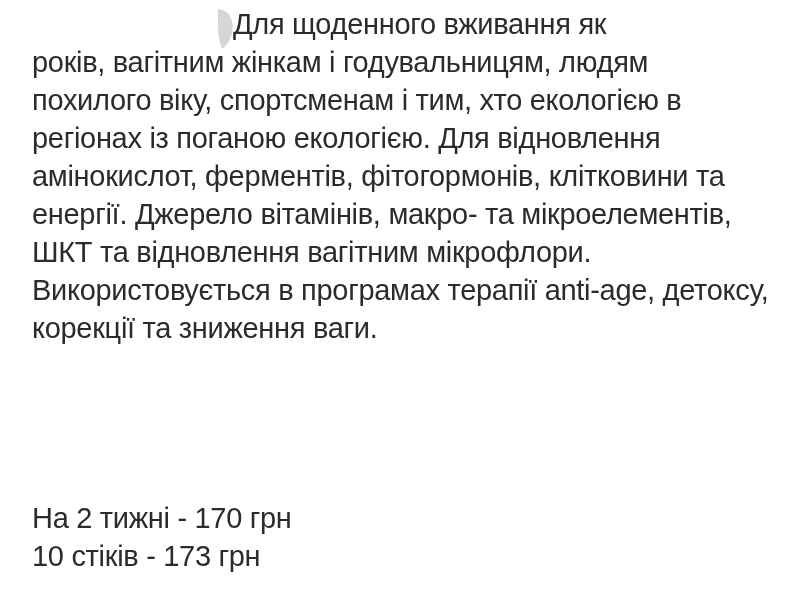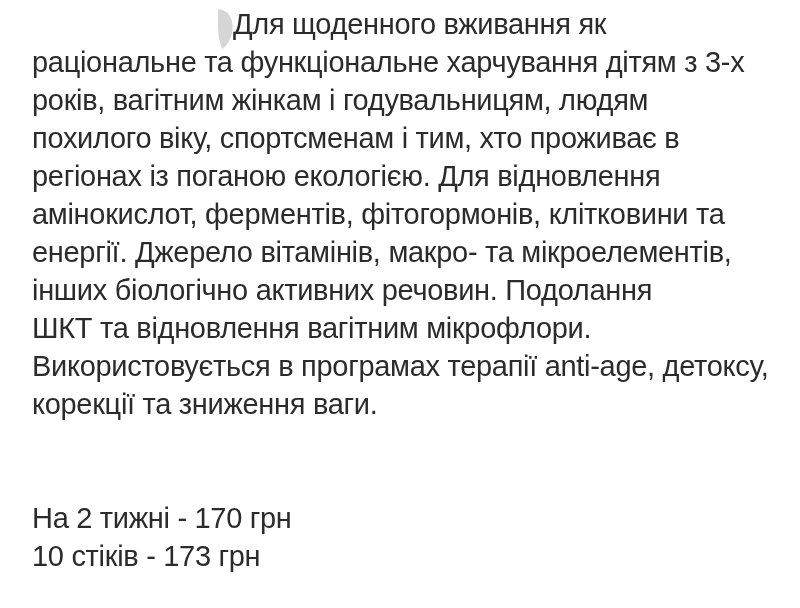--- a/index.html
+++ b/index.html
@@ -58,27 +58,25 @@
 
 <div class="page">
 
   <div class="description">
     <div class="line first">
       <svg class="bubble-tail" viewBox="0 0 17 41" xmlns="http://www.w3.org/2000/svg">
         <path d="M1,1 Q12,2 15,13 Q17,22 13,31 Q10,38 5,41 Q1,30 1,18 Z" fill="#d6d6d6"></path>
       </svg>
       <span>Для щоденного вживання як</span>
     </div>
-    <div class="line">раціональне та функціональне харчування дітям з 3-х</div>
     <div class="line">років, вагітним жінкам і годувальницям, людям</div>
-    <div class="line">похилого віку, спортсменам і тим, хто проживає в</div>
+    <div class="line">похилого віку, спортсменам і тим, хто екологією в</div>
     <div class="line">регіонах із поганою екологією. Для відновлення</div>
     <div class="line">амінокислот, ферментів, фітогормонів, клітковини та</div>
     <div class="line">енергії. Джерело вітамінів, макро- та мікроелементів,</div>
-    <div class="line">інших біологічно активних речовин. Подолання</div>
     <div class="line">ШКТ та відновлення вагітним мікрофлори.</div>
     <div class="line">Використовується в програмах терапії anti-age, детоксу,</div>
     <div class="line">корекції та зниження ваги.</div>
   </div>
 
   <div class="pricing">
     <div class="line">На 2 тижні - 170 грн</div>
     <div class="line">10 стіків - 173 грн</div>
   </div>
 

